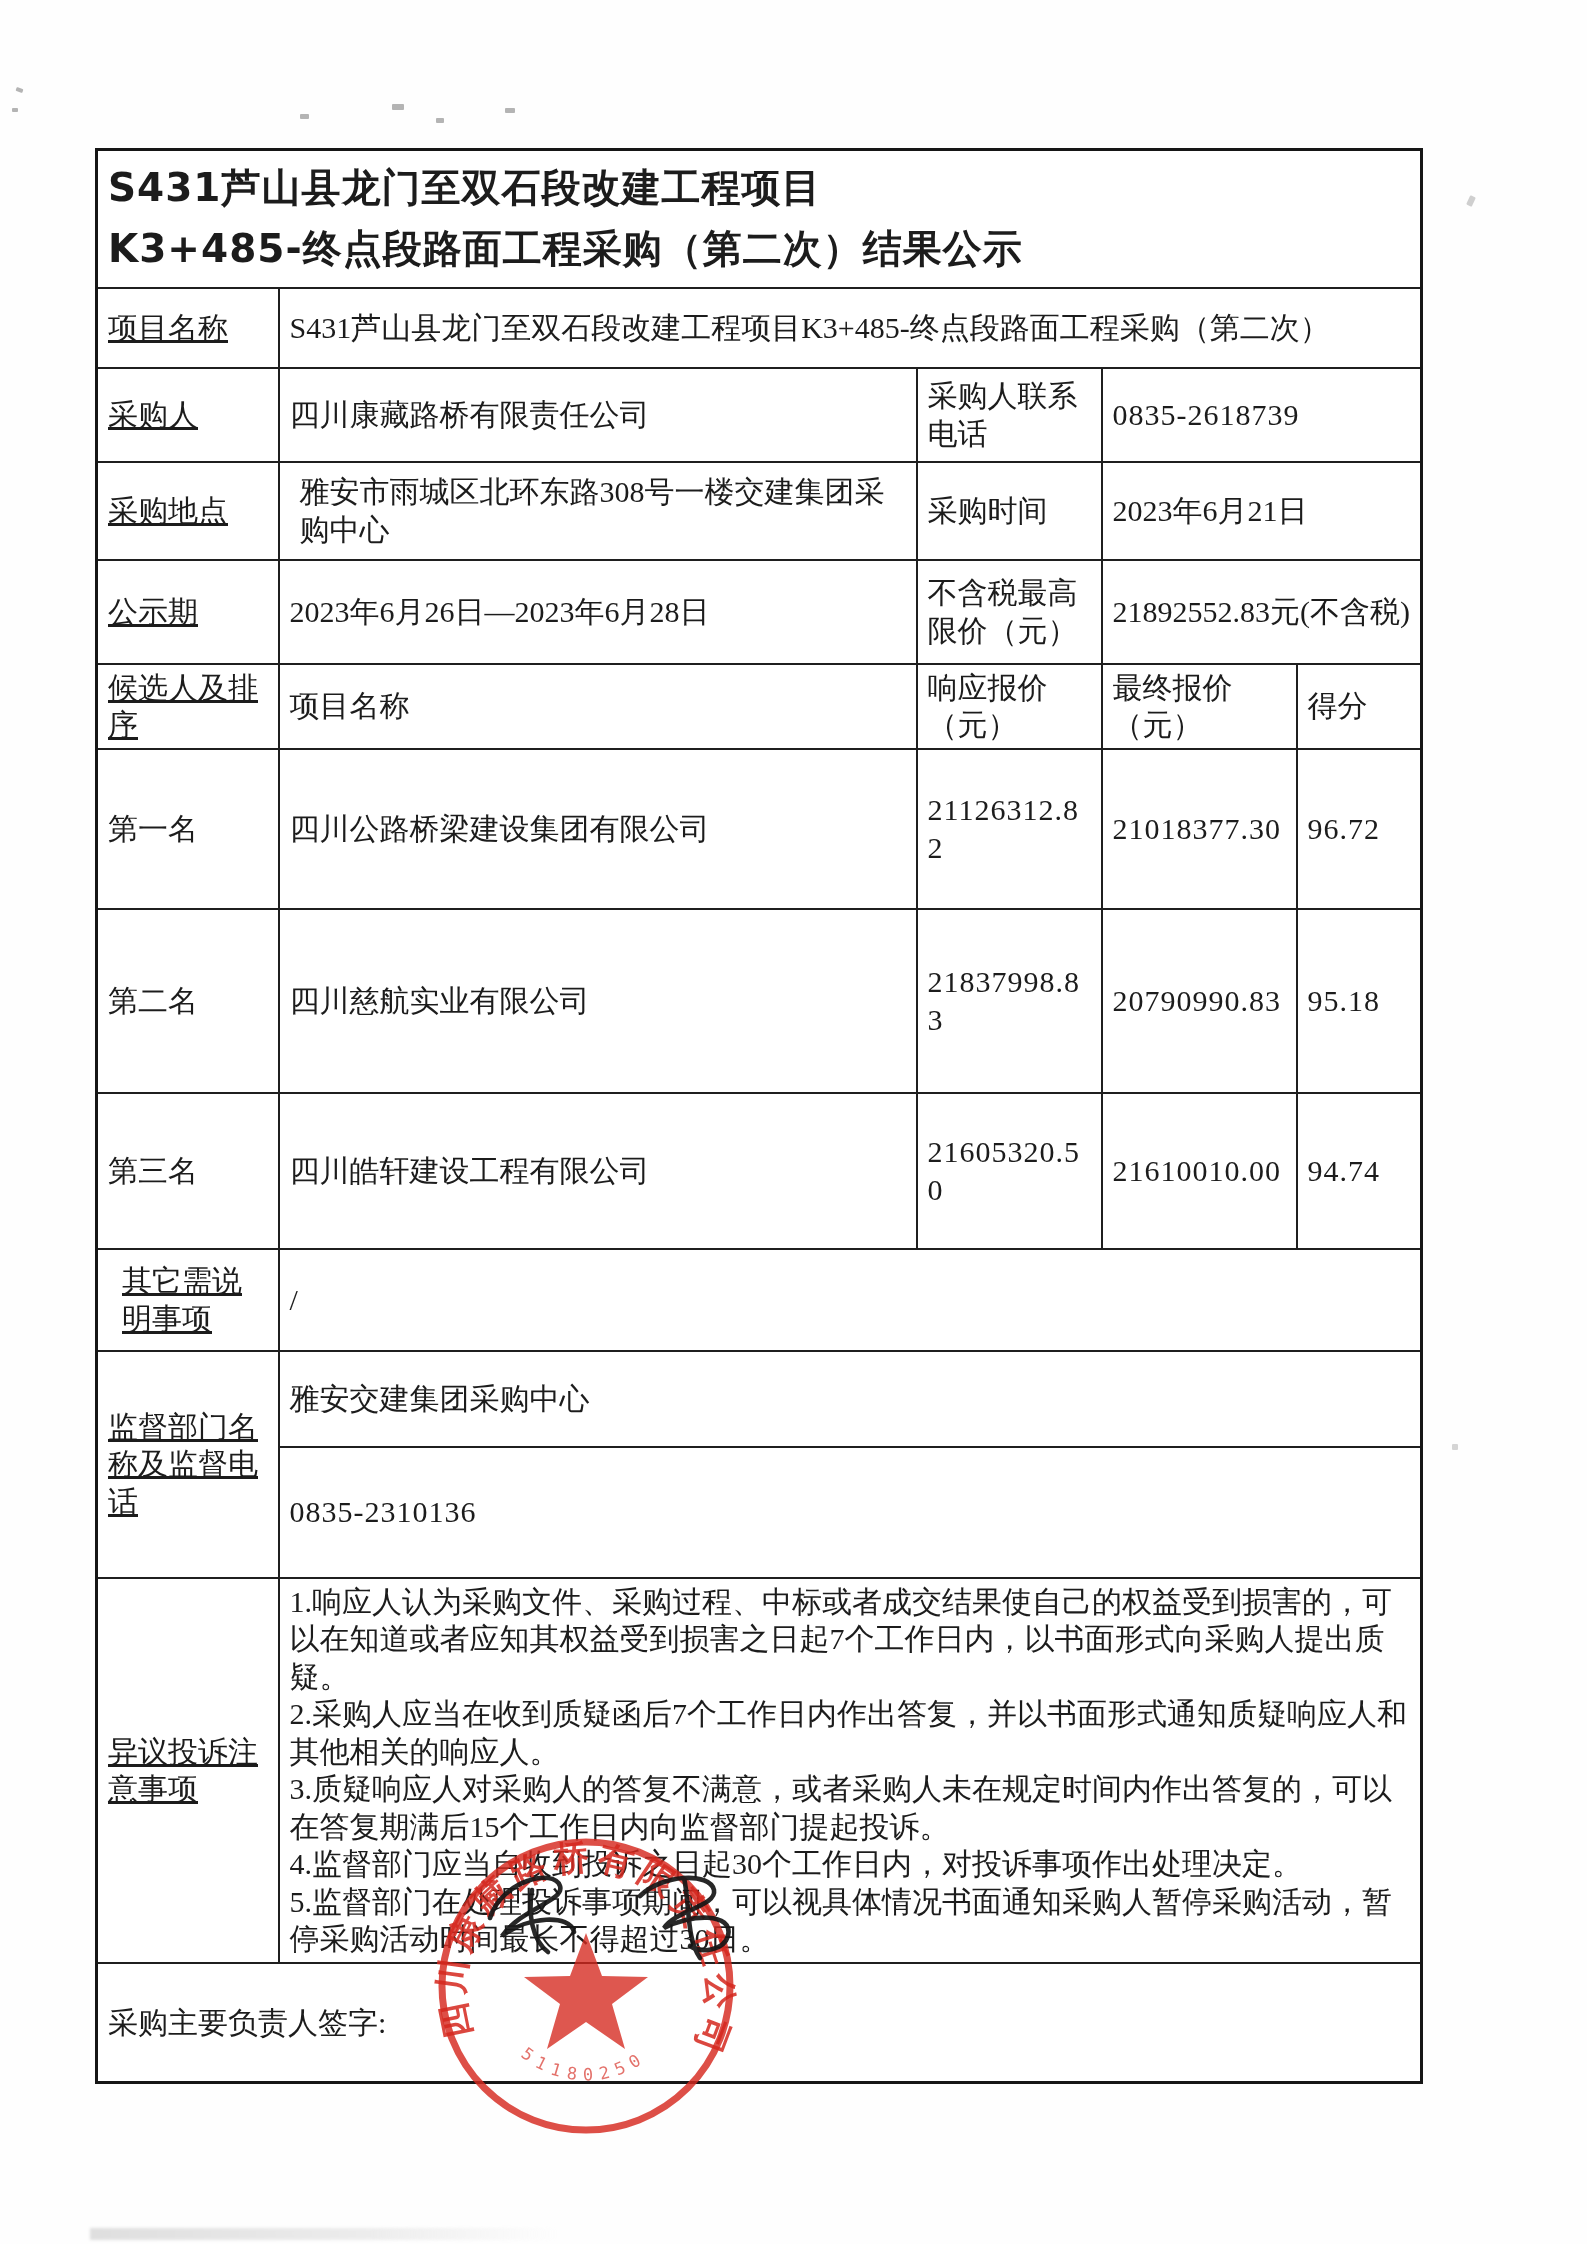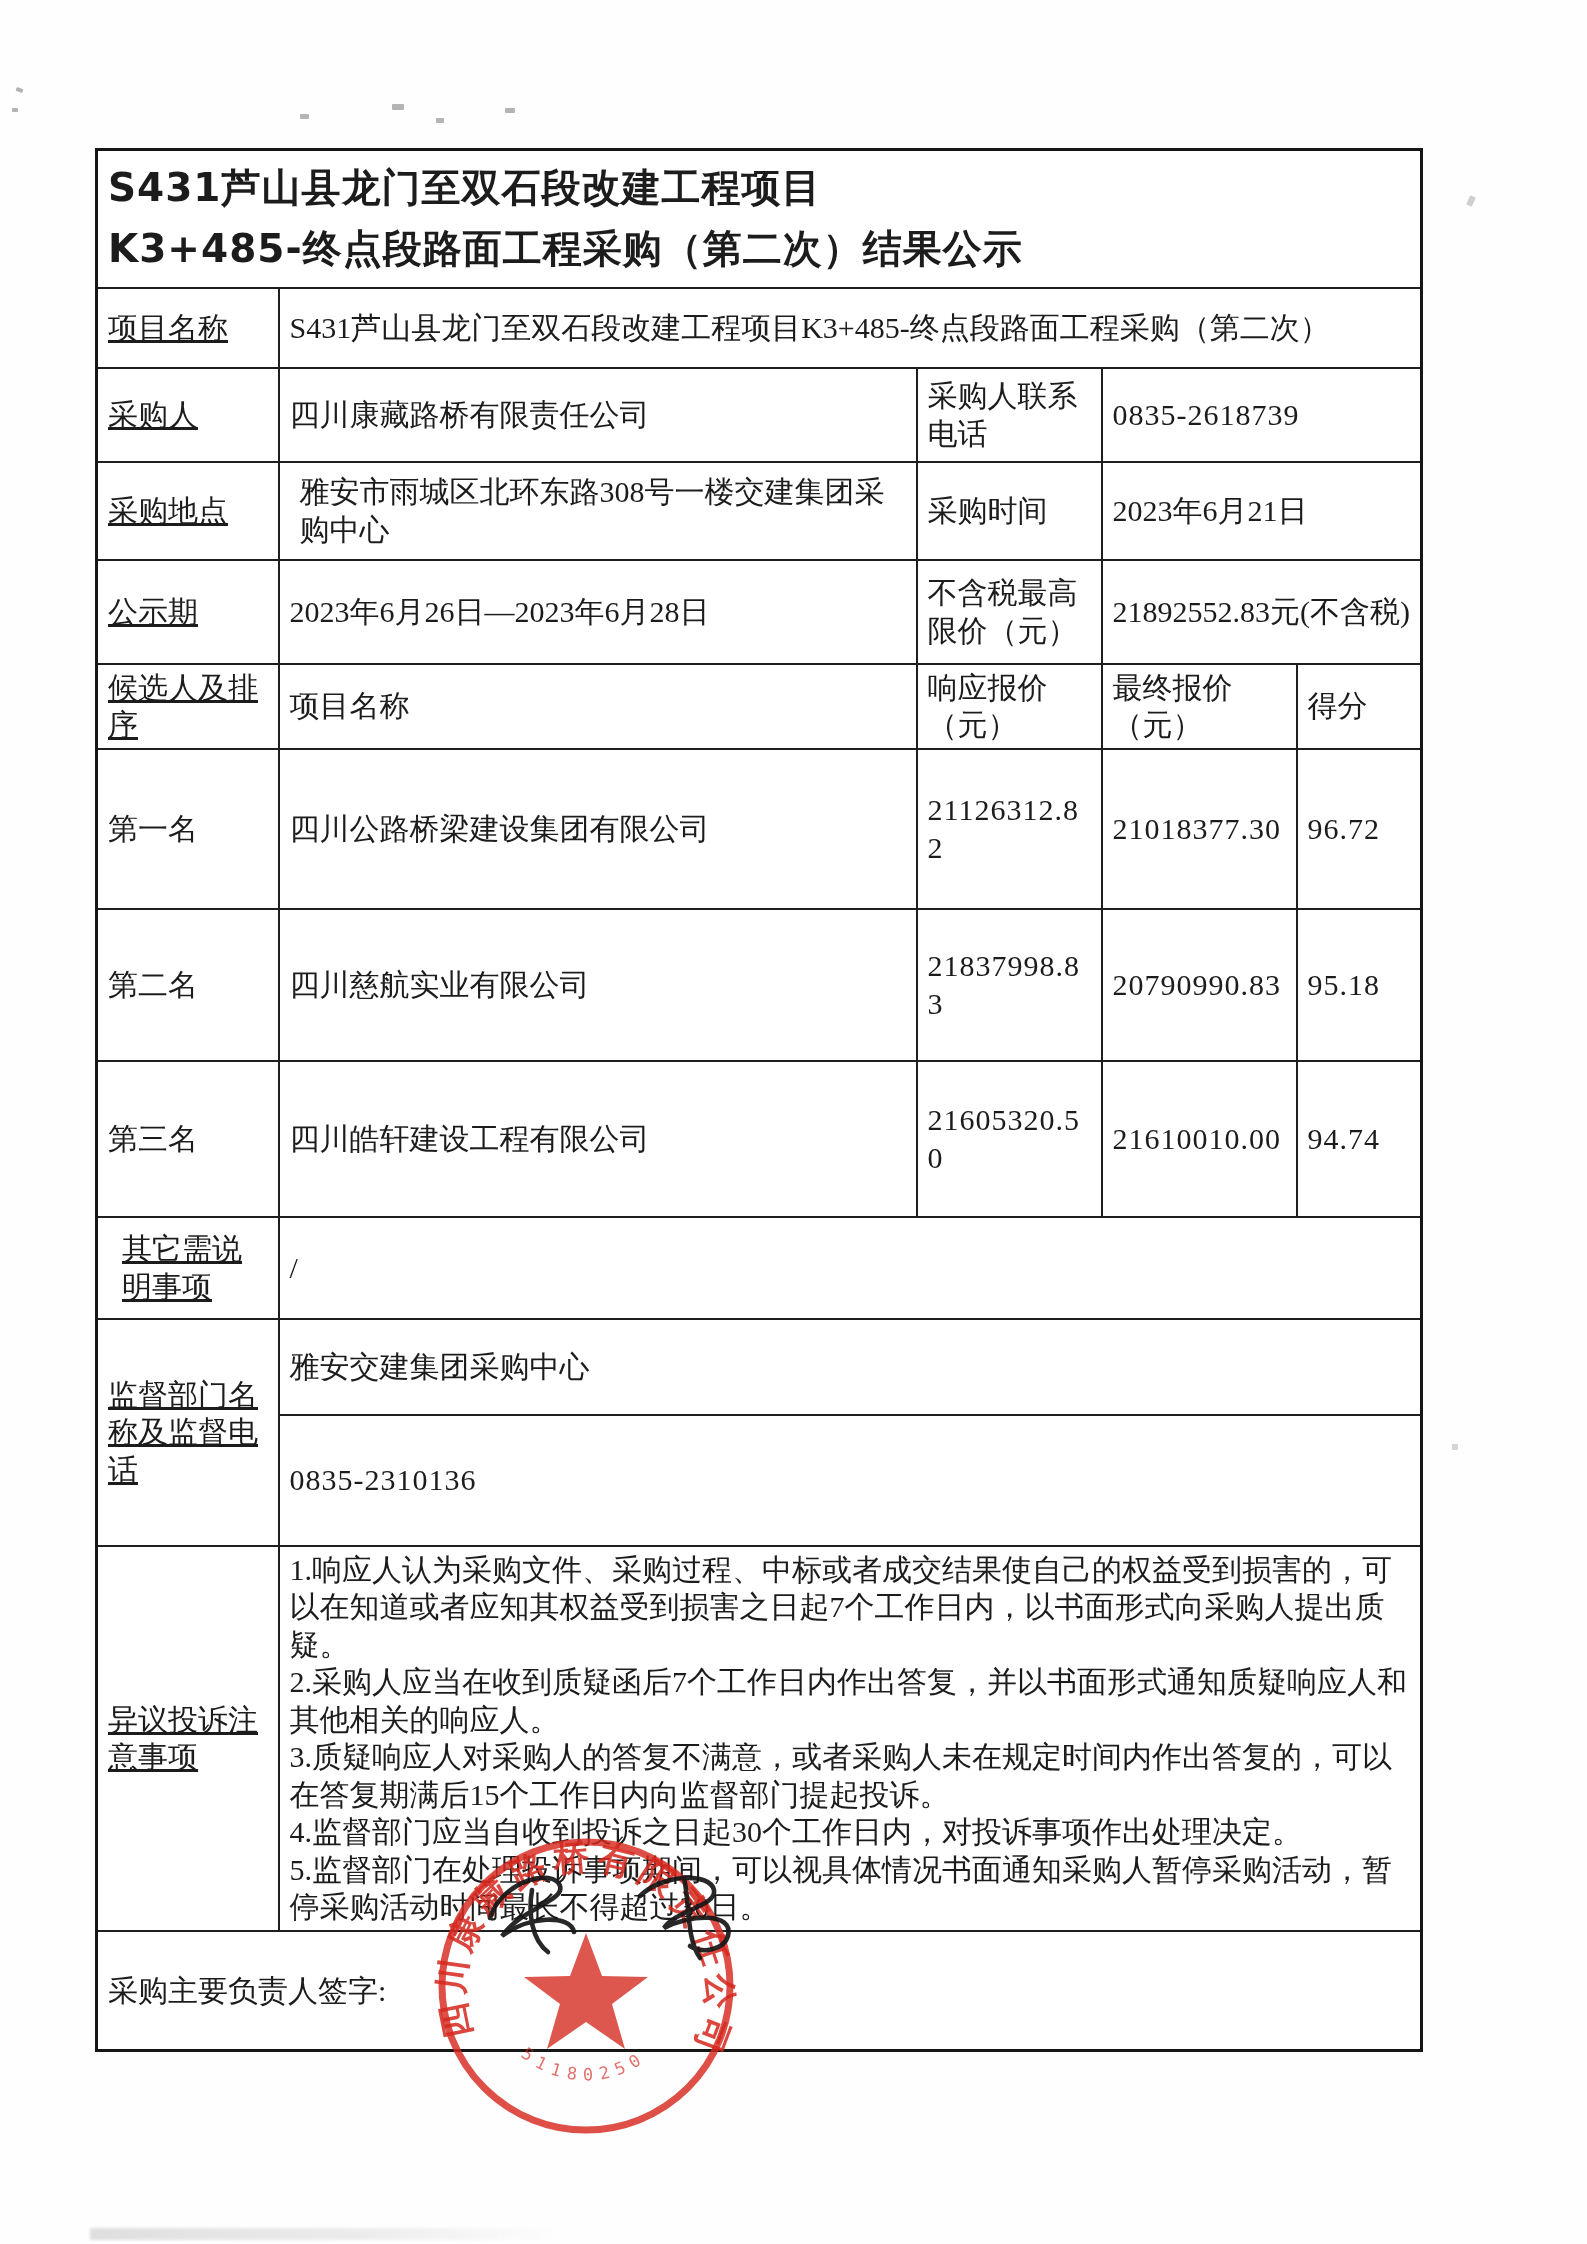--- a/index.html
+++ b/index.html
@@ -113,21 +113,21 @@
     </tr>
 
     <tr style="height:160px;">
       <td>第一名</td>
       <td>四川公路桥梁建设集团有限公司</td>
       <td class="num">21126312.82</td>
       <td class="num">21018377.30</td>
       <td class="num">96.72</td>
     </tr>
 
-    <tr style="height:152px;">
+    <tr style="height:184px;">
       <td>第二名</td>
       <td>四川慈航实业有限公司</td>
       <td class="num">21837998.83</td>
       <td class="num">20790990.83</td>
       <td class="num">95.18</td>
     </tr>
 
     <tr style="height:156px;">
       <td>第三名</td>
       <td>四川皓轩建设工程有限公司</td>

